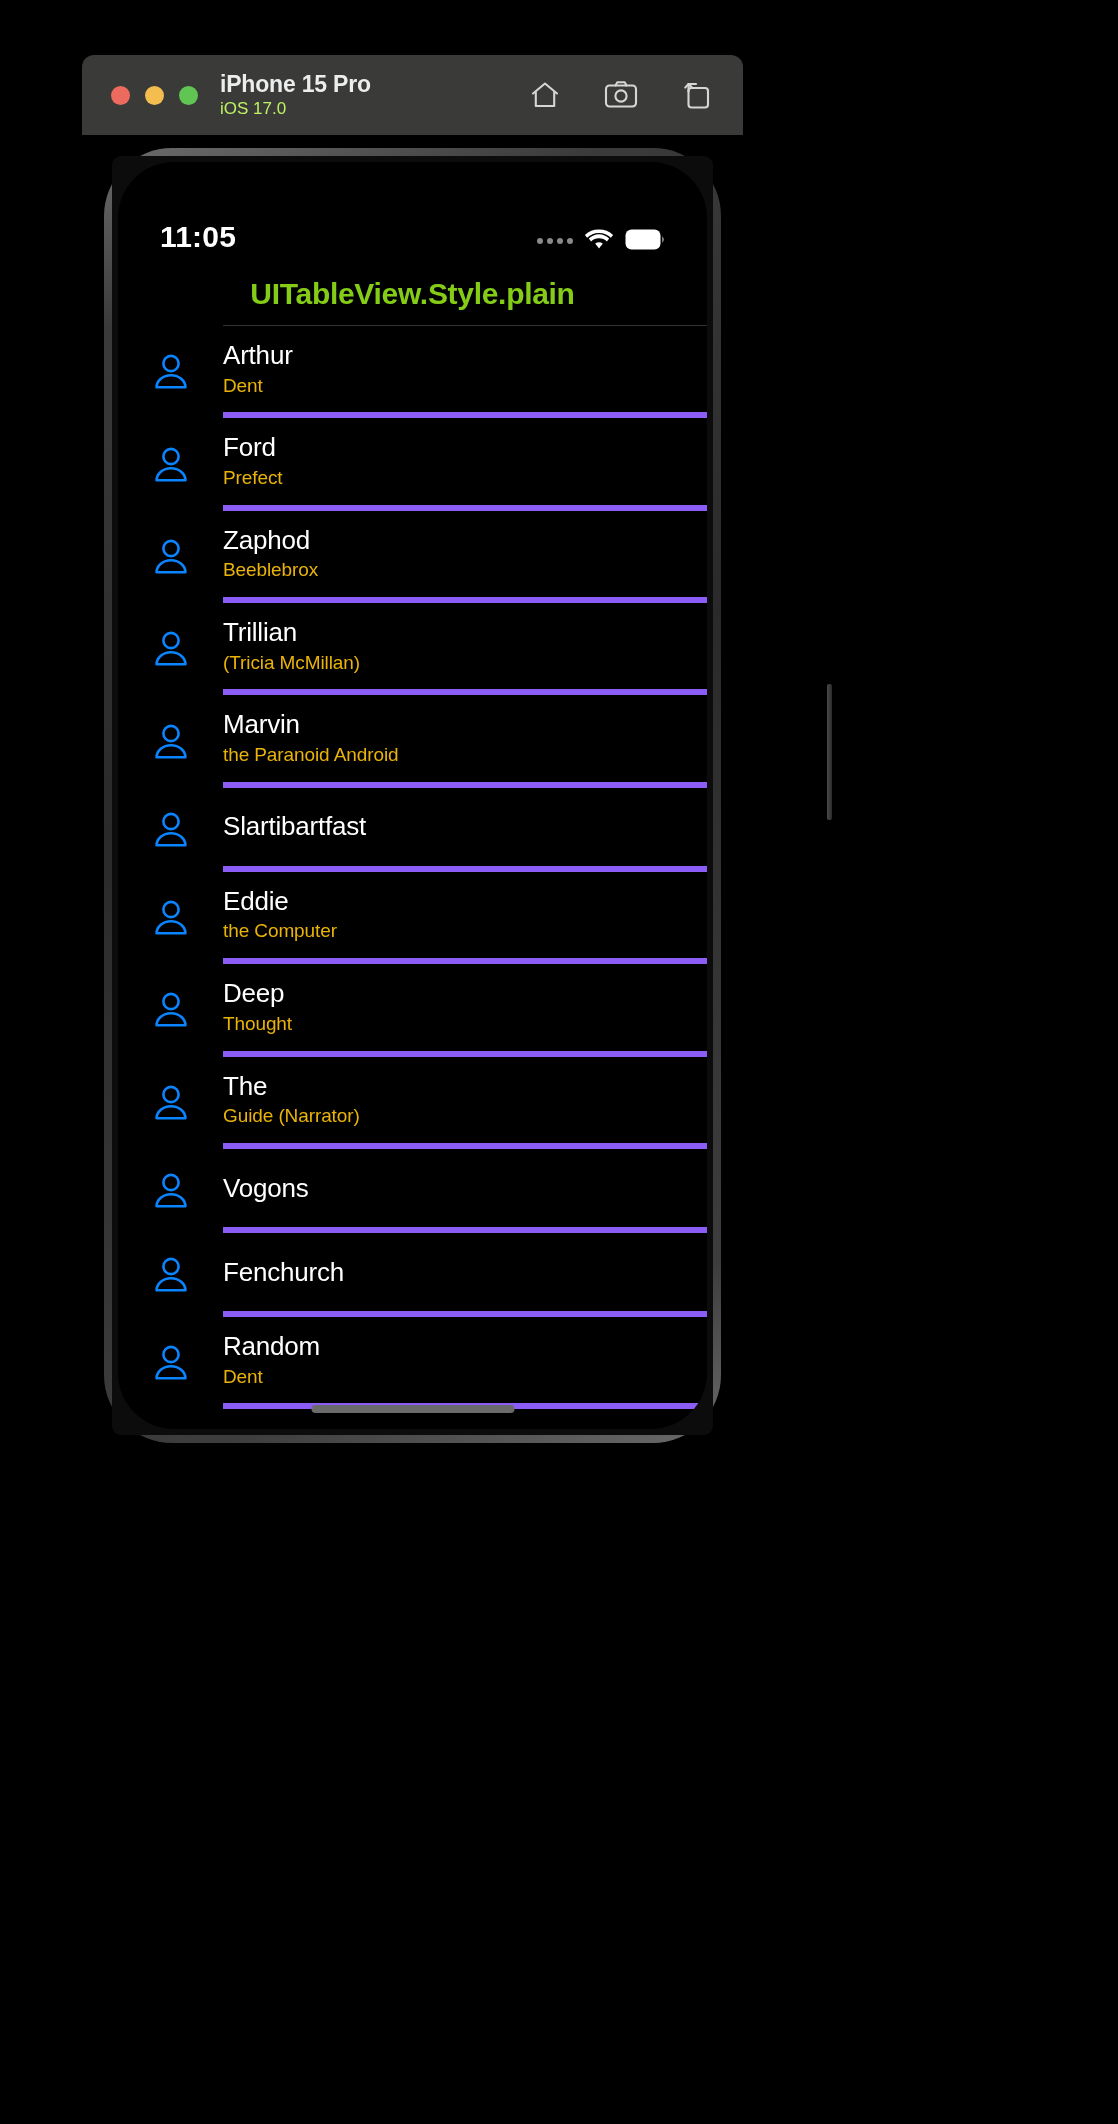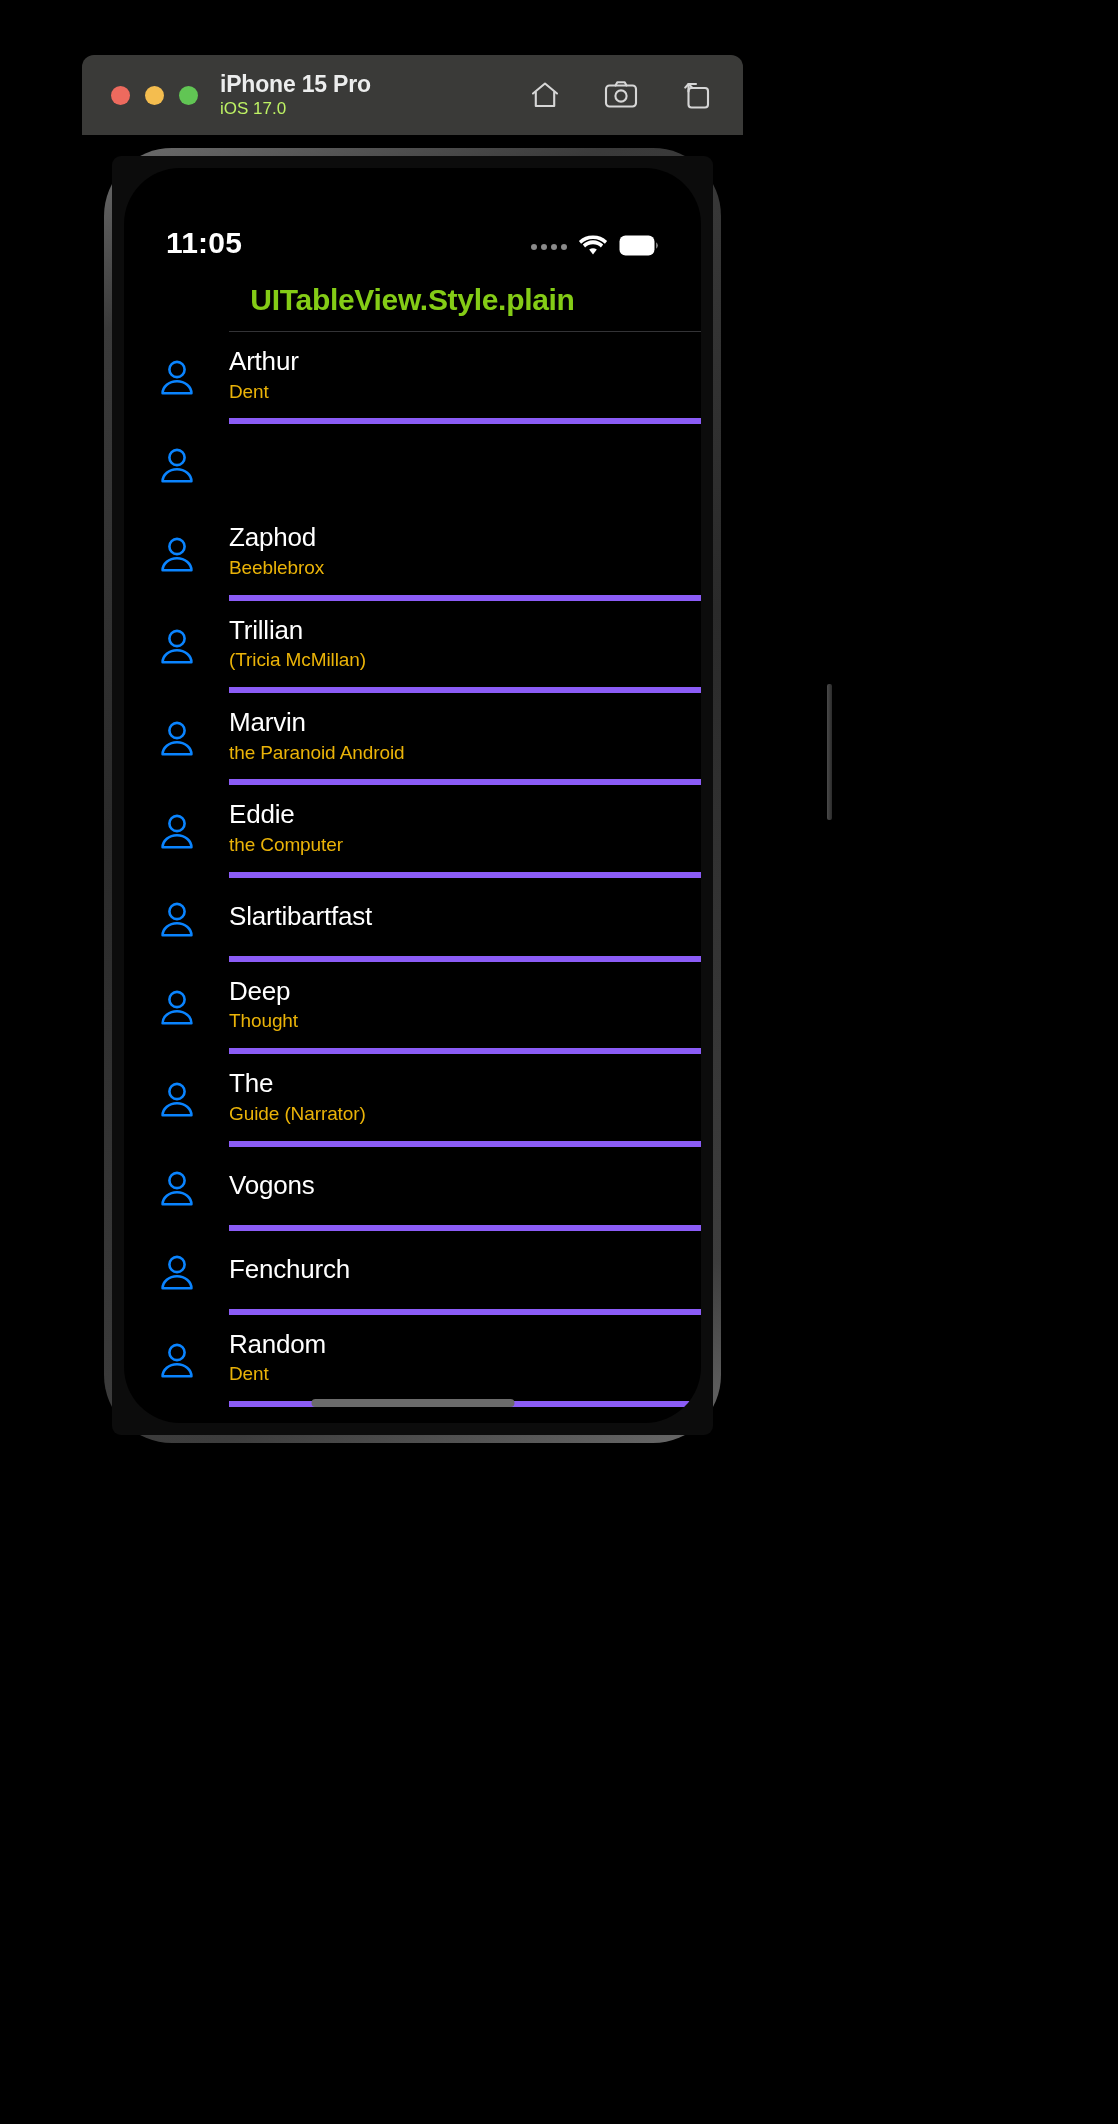--- a/index.html
+++ b/index.html
@@ -93,21 +93,21 @@
     height: 1295px;
     border-radius: 68px;
     background: linear-gradient(160deg, #6d6d6d 0%, #3a3a3a 12%, #2a2a2a 45%, #3d3d3d 88%, #6a6a6a 100%);
     padding: 8px;
   }
   #phone-inner-ring {
     width: 100%;
     height: 100%;
     border-radius: 9px;
     background: #0c0c0c;
-    padding: 12px;
+    padding: 6px;
   }
   #screen {
     position: relative;
     width: 100%;
     height: 100%;
     border-radius: 56px;
     background: #000000;
     overflow: hidden;
   }
 
@@ -349,20 +349,24 @@
               </div>
               <div class="tv-row">
                 <div class="tv-icon-wrap">
                   <span>
                     <svg width="38" height="40" viewBox="0 0 38 40" fill="none" stroke="#0a84ff" stroke-width="2.6" stroke-linecap="round" stroke-linejoin="round">
                       <circle cx="19" cy="11.5" r="7.6"></circle>
                       <path d="M4.6 35.2 a14.4 12 0 0 1 28.8 0 Z"></path>
                     </svg>
                   </span>
                 </div>
+                <div class="tv-cell">
+                  <div class="tv-title">Ford</div>
+                  <div class="tv-sub">Prefect</div>
+                </div>
               </div>
               <div class="tv-row">
                 <div class="tv-icon-wrap">
                   <span>
                     <svg width="38" height="40" viewBox="0 0 38 40" fill="none" stroke="#0a84ff" stroke-width="2.6" stroke-linecap="round" stroke-linejoin="round">
                       <circle cx="19" cy="11.5" r="7.6"></circle>
                       <path d="M4.6 35.2 a14.4 12 0 0 1 28.8 0 Z"></path>
                     </svg>
                   </span>
                 </div>
@@ -401,36 +405,36 @@
               </div>
               <div class="tv-row">
                 <div class="tv-icon-wrap">
                   <span>
                     <svg width="38" height="40" viewBox="0 0 38 40" fill="none" stroke="#0a84ff" stroke-width="2.6" stroke-linecap="round" stroke-linejoin="round">
                       <circle cx="19" cy="11.5" r="7.6"></circle>
                       <path d="M4.6 35.2 a14.4 12 0 0 1 28.8 0 Z"></path>
                     </svg>
                   </span>
                 </div>
+                <div class="tv-cell no-sub">
+                  <div class="tv-title">Slartibartfast</div>
+                </div>
+              </div>
+              <div class="tv-row">
+                <div class="tv-icon-wrap">
+                  <span>
+                    <svg width="38" height="40" viewBox="0 0 38 40" fill="none" stroke="#0a84ff" stroke-width="2.6" stroke-linecap="round" stroke-linejoin="round">
+                      <circle cx="19" cy="11.5" r="7.6"></circle>
+                      <path d="M4.6 35.2 a14.4 12 0 0 1 28.8 0 Z"></path>
+                    </svg>
+                  </span>
+                </div>
                 <div class="tv-cell">
                   <div class="tv-title">Eddie</div>
                   <div class="tv-sub">the Computer</div>
-                </div>
-              </div>
-              <div class="tv-row">
-                <div class="tv-icon-wrap">
-                  <span>
-                    <svg width="38" height="40" viewBox="0 0 38 40" fill="none" stroke="#0a84ff" stroke-width="2.6" stroke-linecap="round" stroke-linejoin="round">
-                      <circle cx="19" cy="11.5" r="7.6"></circle>
-                      <path d="M4.6 35.2 a14.4 12 0 0 1 28.8 0 Z"></path>
-                    </svg>
-                  </span>
-                </div>
-                <div class="tv-cell no-sub">
-                  <div class="tv-title">Slartibartfast</div>
                 </div>
               </div>
               <div class="tv-row">
                 <div class="tv-icon-wrap">
                   <span>
                     <svg width="38" height="40" viewBox="0 0 38 40" fill="none" stroke="#0a84ff" stroke-width="2.6" stroke-linecap="round" stroke-linejoin="round">
                       <circle cx="19" cy="11.5" r="7.6"></circle>
                       <path d="M4.6 35.2 a14.4 12 0 0 1 28.8 0 Z"></path>
                     </svg>
                   </span>

